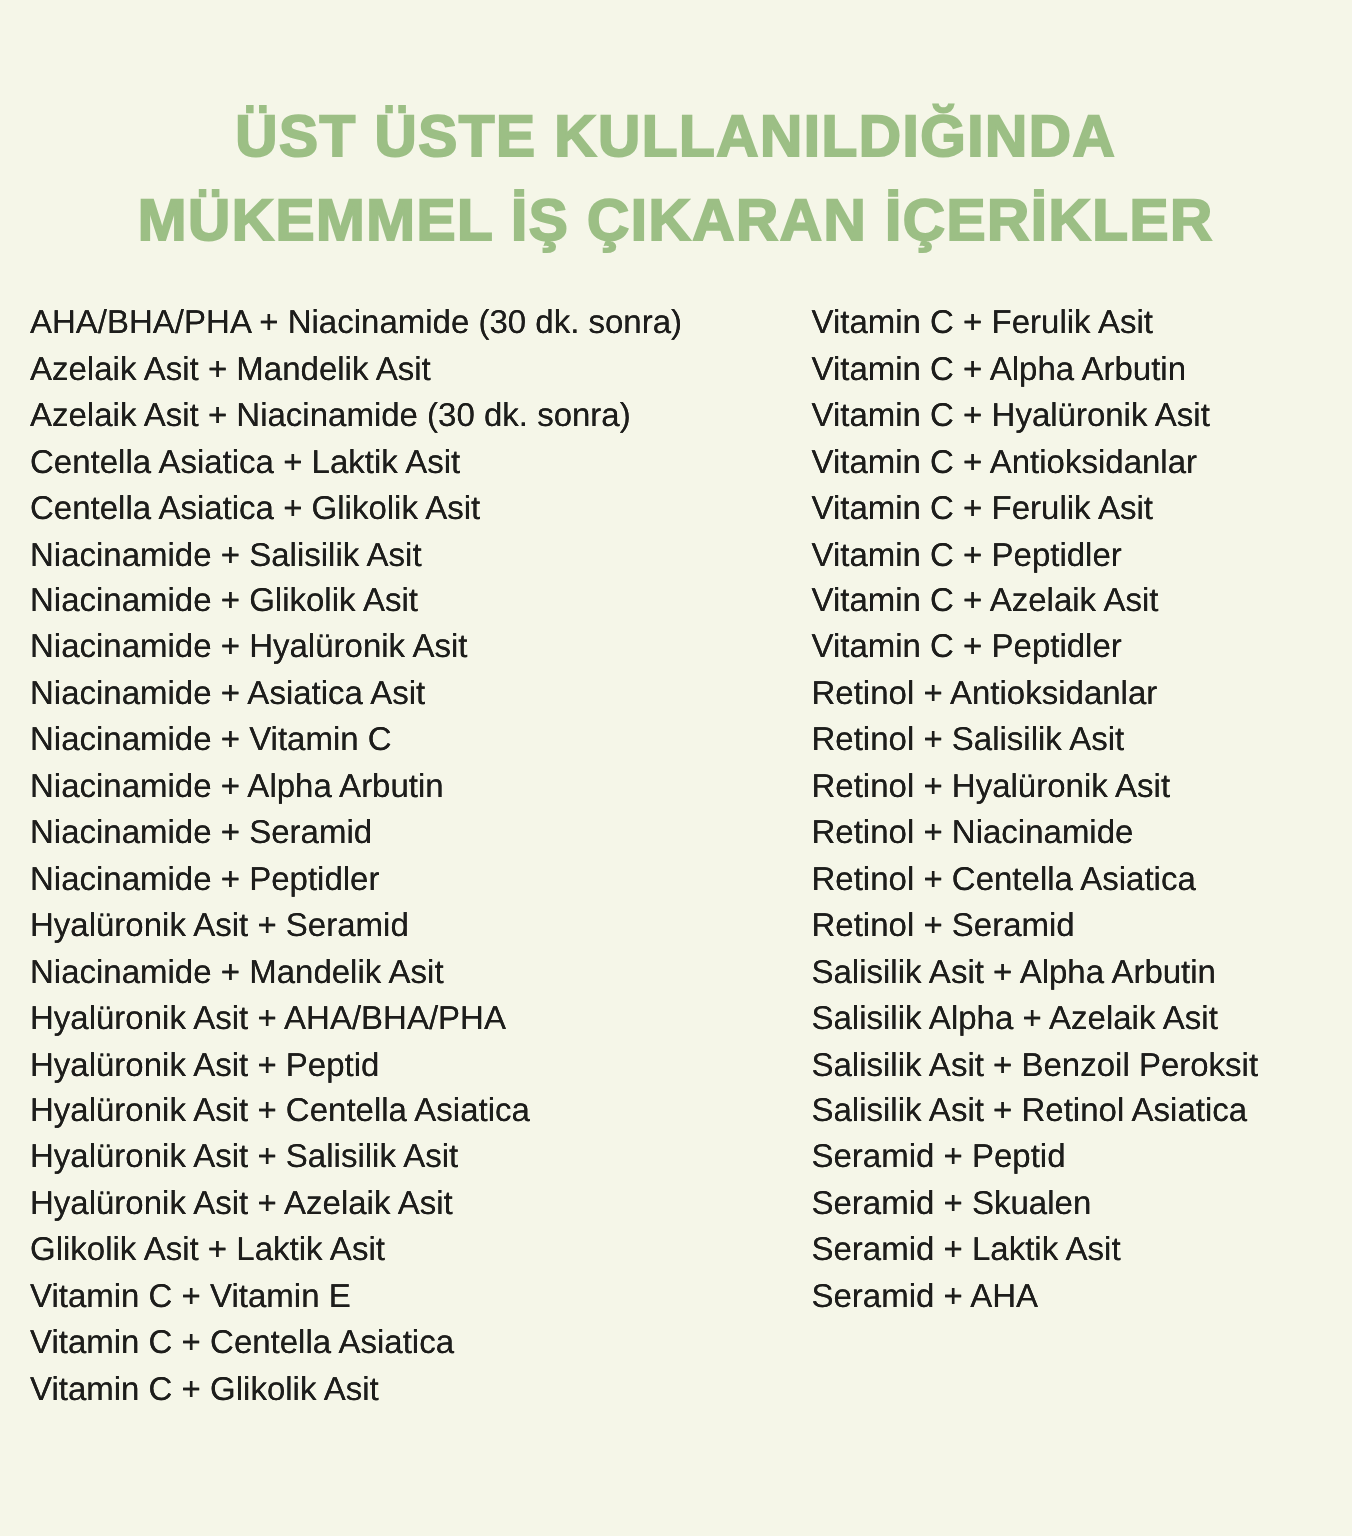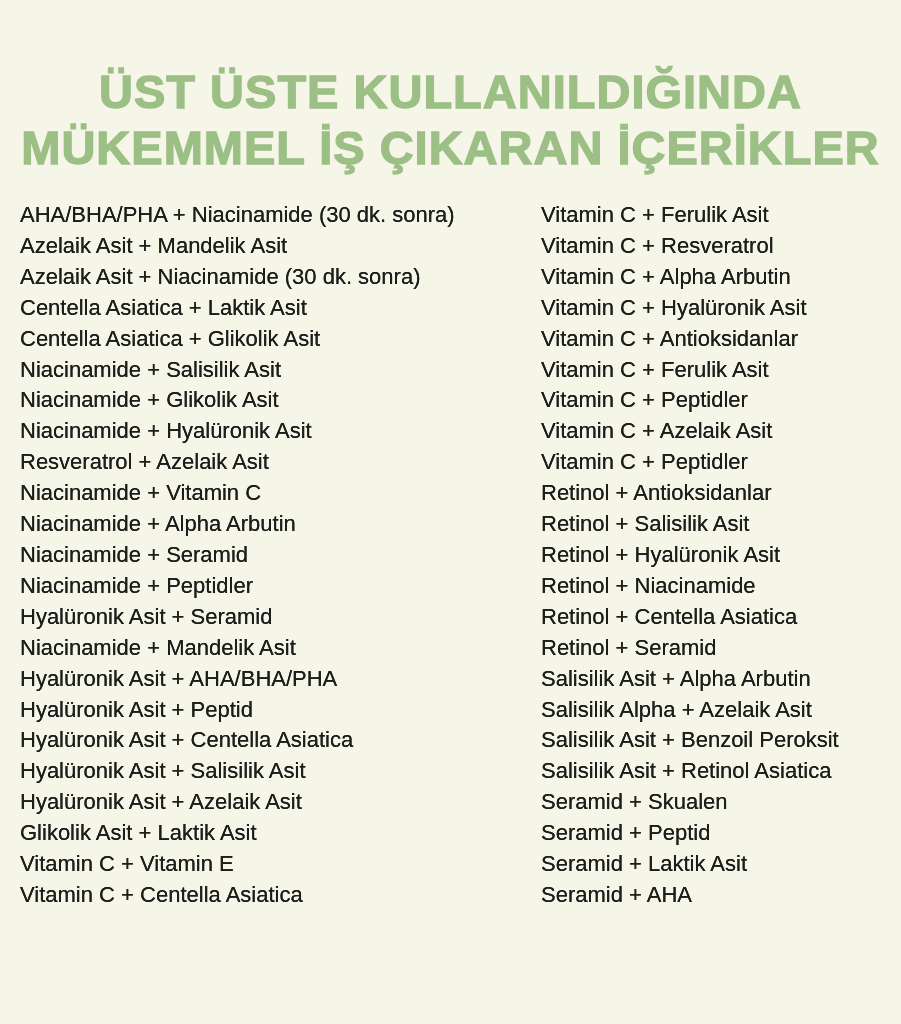--- a/index.html
+++ b/index.html
@@ -8,21 +8,21 @@
     width: 901px;
     height: 1024px;
     background: #f5f6e8;
     overflow: hidden;
     font-family: "Liberation Sans", sans-serif;
   }
   .title {
     margin: 64px 0 0 0;
     text-align: center;
     color: #9cbf85;
-    font-size: 47px;
+    font-size: 39px;
     font-weight: bold;
     line-height: 56px;
     letter-spacing: 1px;
     -webkit-text-stroke: 1.3px #9cbf85;
     text-transform: uppercase;
   }
   .title span { display: block; white-space: nowrap; }
   .columns {
     display: flex;
     align-items: flex-start;
@@ -54,55 +54,55 @@
   <div class="columns">
     <ul class="col left">
         <li>AHA/BHA/PHA + Niacinamide (30 dk. sonra)</li>
         <li>Azelaik Asit + Mandelik Asit</li>
         <li>Azelaik Asit + Niacinamide (30 dk. sonra)</li>
         <li>Centella Asiatica + Laktik Asit</li>
         <li>Centella Asiatica + Glikolik Asit</li>
         <li>Niacinamide + Salisilik Asit</li>
         <li>Niacinamide + Glikolik Asit</li>
         <li>Niacinamide + Hyalüronik Asit</li>
-        <li>Resveratrol + Azelaik Asit</li>
+        <li>Niacinamide + Asiatica Asit</li>
         <li>Niacinamide + Vitamin C</li>
         <li>Niacinamide + Alpha Arbutin</li>
         <li>Niacinamide + Seramid</li>
         <li>Niacinamide + Peptidler</li>
         <li>Hyalüronik Asit + Seramid</li>
         <li>Niacinamide + Mandelik Asit</li>
         <li>Hyalüronik Asit + AHA/BHA/PHA</li>
         <li>Hyalüronik Asit + Peptid</li>
         <li>Hyalüronik Asit + Centella Asiatica</li>
         <li>Hyalüronik Asit + Salisilik Asit</li>
         <li>Hyalüronik Asit + Azelaik Asit</li>
         <li>Glikolik Asit + Laktik Asit</li>
         <li>Vitamin C + Vitamin E</li>
         <li>Vitamin C + Centella Asiatica</li>
+        <li>Vitamin C + Glikolik Asit</li>
       </ul>
     <ul class="col right">
         <li>Vitamin C + Ferulik Asit</li>
-        <li>Vitamin C + Resveratrol</li>
         <li>Vitamin C + Alpha Arbutin</li>
         <li>Vitamin C + Hyalüronik Asit</li>
         <li>Vitamin C + Antioksidanlar</li>
         <li>Vitamin C + Ferulik Asit</li>
         <li>Vitamin C + Peptidler</li>
         <li>Vitamin C + Azelaik Asit</li>
         <li>Vitamin C + Peptidler</li>
         <li>Retinol + Antioksidanlar</li>
         <li>Retinol + Salisilik Asit</li>
         <li>Retinol + Hyalüronik Asit</li>
         <li>Retinol + Niacinamide</li>
         <li>Retinol + Centella Asiatica</li>
         <li>Retinol + Seramid</li>
         <li>Salisilik Asit + Alpha Arbutin</li>
         <li>Salisilik Alpha + Azelaik Asit</li>
         <li>Salisilik Asit + Benzoil Peroksit</li>
         <li>Salisilik Asit + Retinol Asiatica</li>
+        <li>Seramid + Peptid</li>
         <li>Seramid + Skualen</li>
-        <li>Seramid + Peptid</li>
         <li>Seramid + Laktik Asit</li>
         <li>Seramid + AHA</li>
       </ul>
   </div>
 </div>
 
 </body></html>

